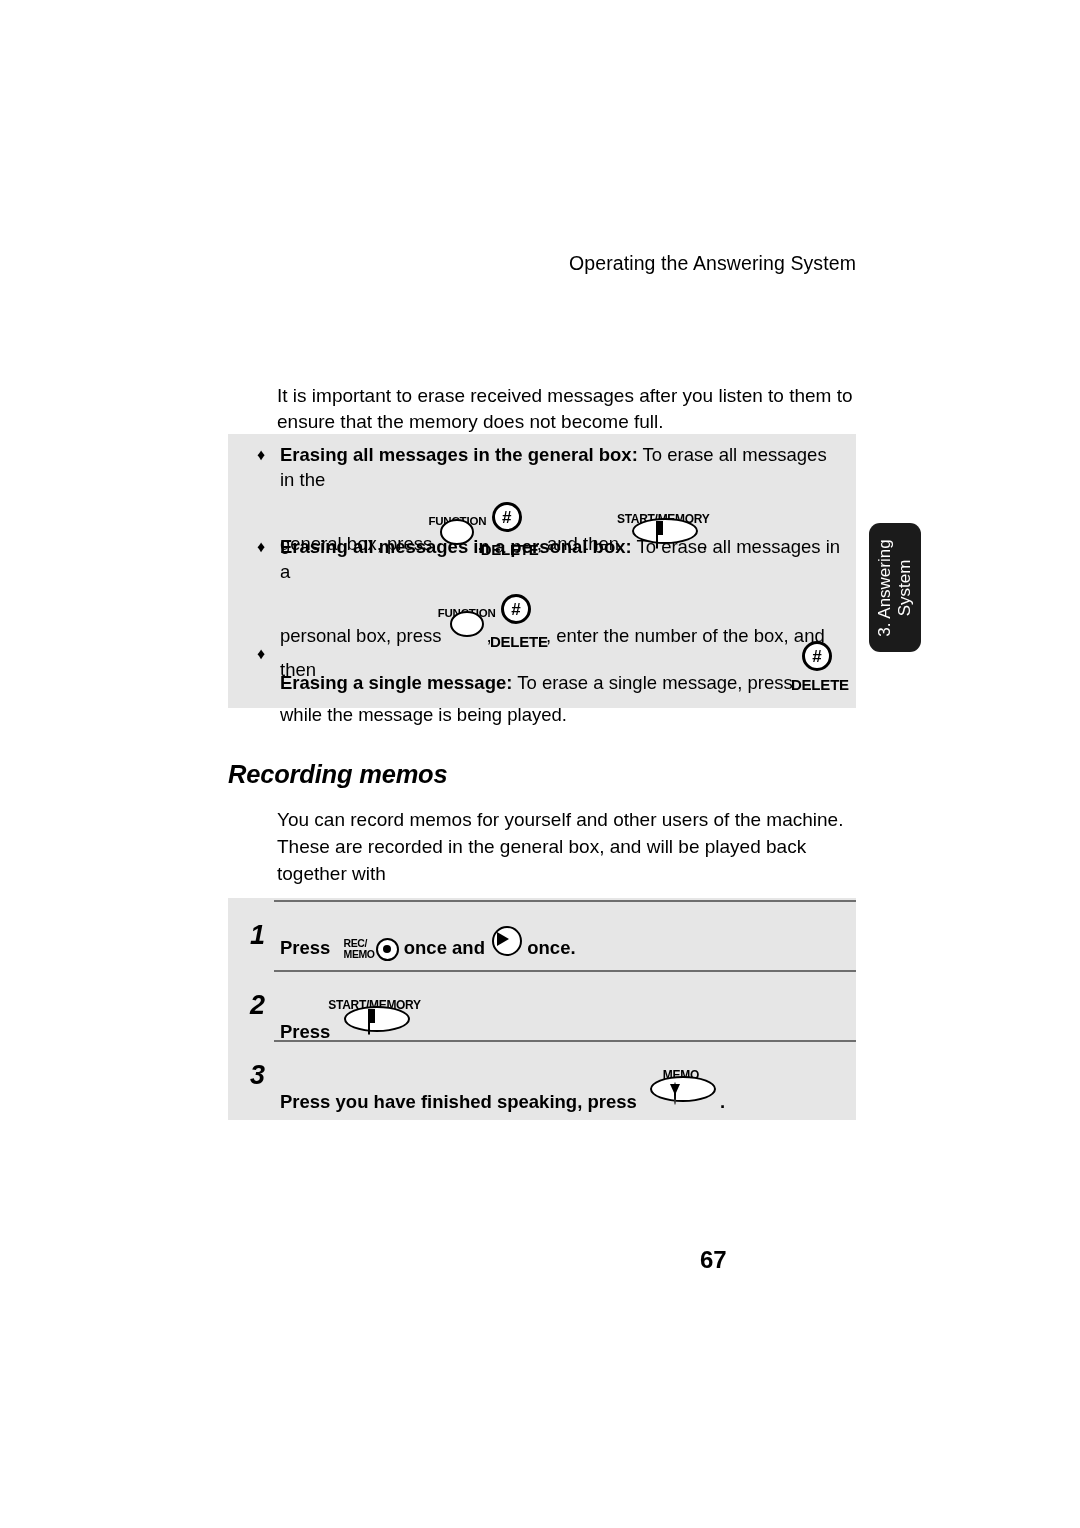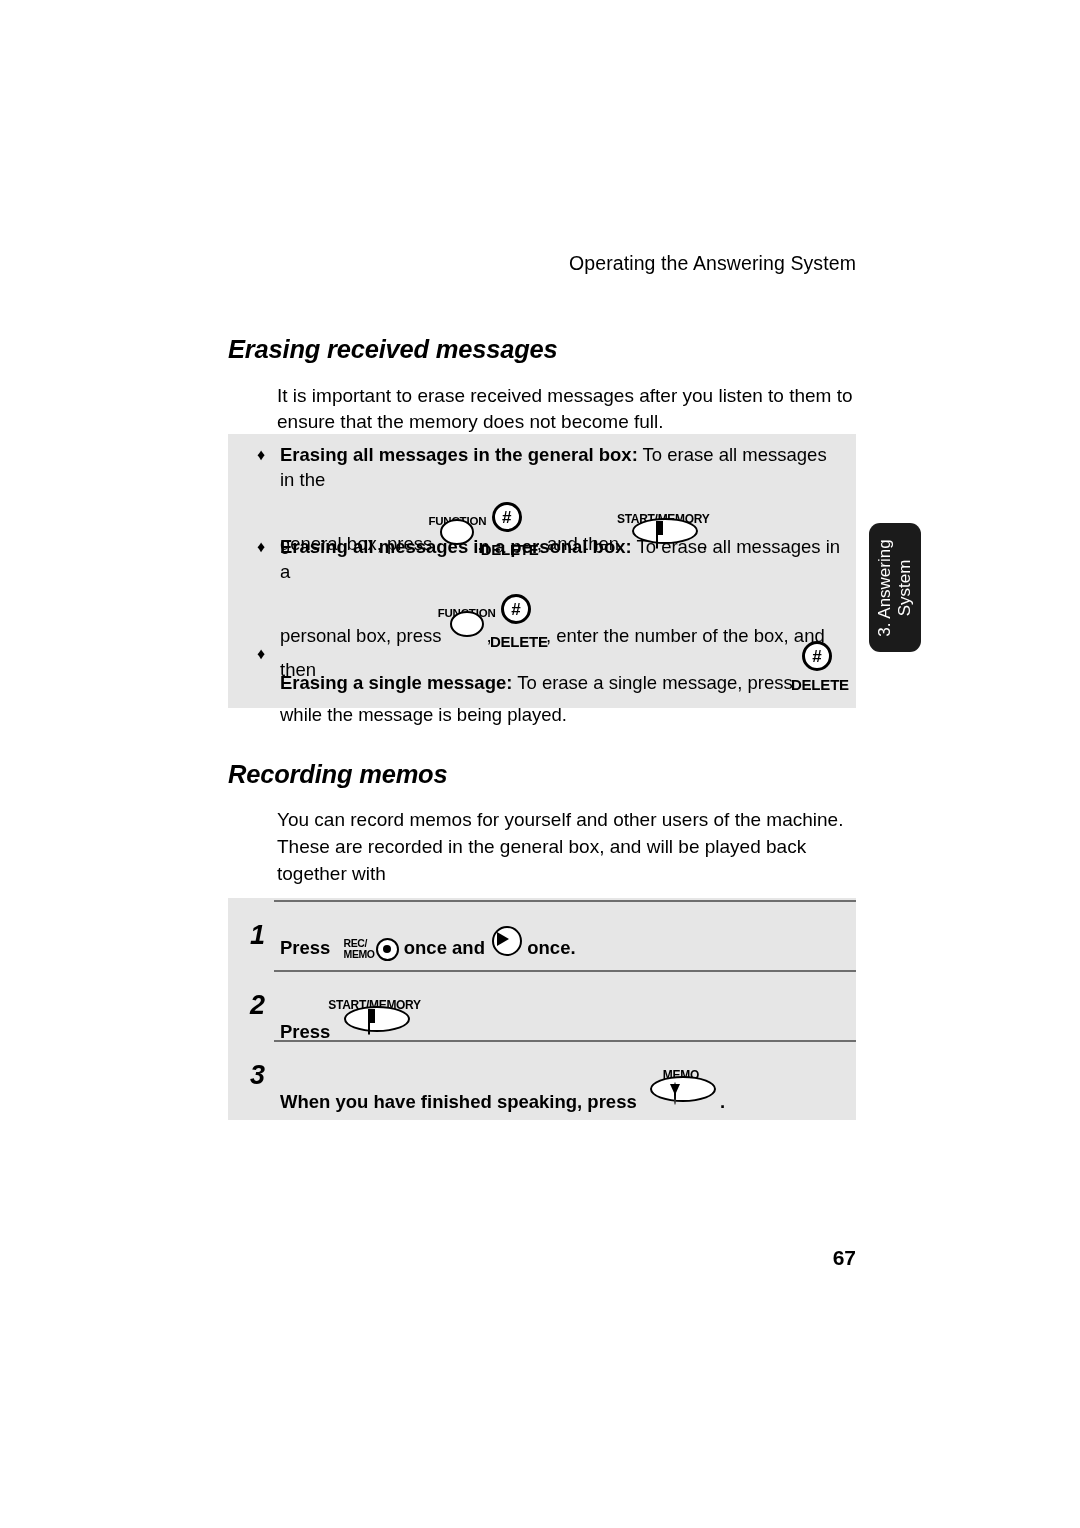--- a/index.html
+++ b/index.html
@@ -166,23 +166,23 @@
     text-align: center;
   }
   .side-tab-label span { display: block; }
 
   
   .page-number {
     position: absolute;
     top: 1246px;
     left: 700px;
     width: 156px;
-    text-align: right;
-    font-weight: bold;
-    font-size: 21px;
+    text-align: left;
+    font-weight: bold;
+    font-size: 24px;
   }
 
   
   .key {
     display: inline-block;
     position: relative;
     vertical-align: baseline;
   }
 
   
@@ -392,21 +392,20 @@
     border-left: 12px solid #000;
   }
 </style>
 </head>
 <body>
 
 <div class="page">
 
   <div class="running-header">Operating the Answering System</div>
 
-  <div class="section-heading" id="heading-erasing">Erasing received messages</div>
 
   <div class="body-para" id="intro-para">It is important to erase received messages after you listen to them to ensure that the memory does not become full.</div>
 
   <div class="gray-panel" id="erasing-panel">
 
     <div class="bullet-block" id="bullet-1">
       <span class="bullet-mark">♦</span>
       <b>Erasing all messages in the general box:</b><span> To erase all messages in the</span>
       <span class="bullet-line2">
         <span>general box, press</span>
@@ -504,21 +503,21 @@
           <span class="shape"></span>
           <span class="inner"><span class="glyph-start"></span></span>
         </span>
       </div>
     </div>
 
     <div class="step-row" id="step-3">
       <div class="step-rule"></div>
       <div class="step-num">3</div>
       <div class="step-text">
-        <span>When you have finished speaking, press</span>
+        <span>Press you have finished speaking, press</span>
         <span class="key key-ellipse">
           <span class="cap">MEMO</span>
           <span class="shape"></span>
           <span class="inner"><span class="glyph-stop"></span></span>
         </span><span>.</span>
       </div>
     </div>
   </div>
 
   <div class="side-tab">

